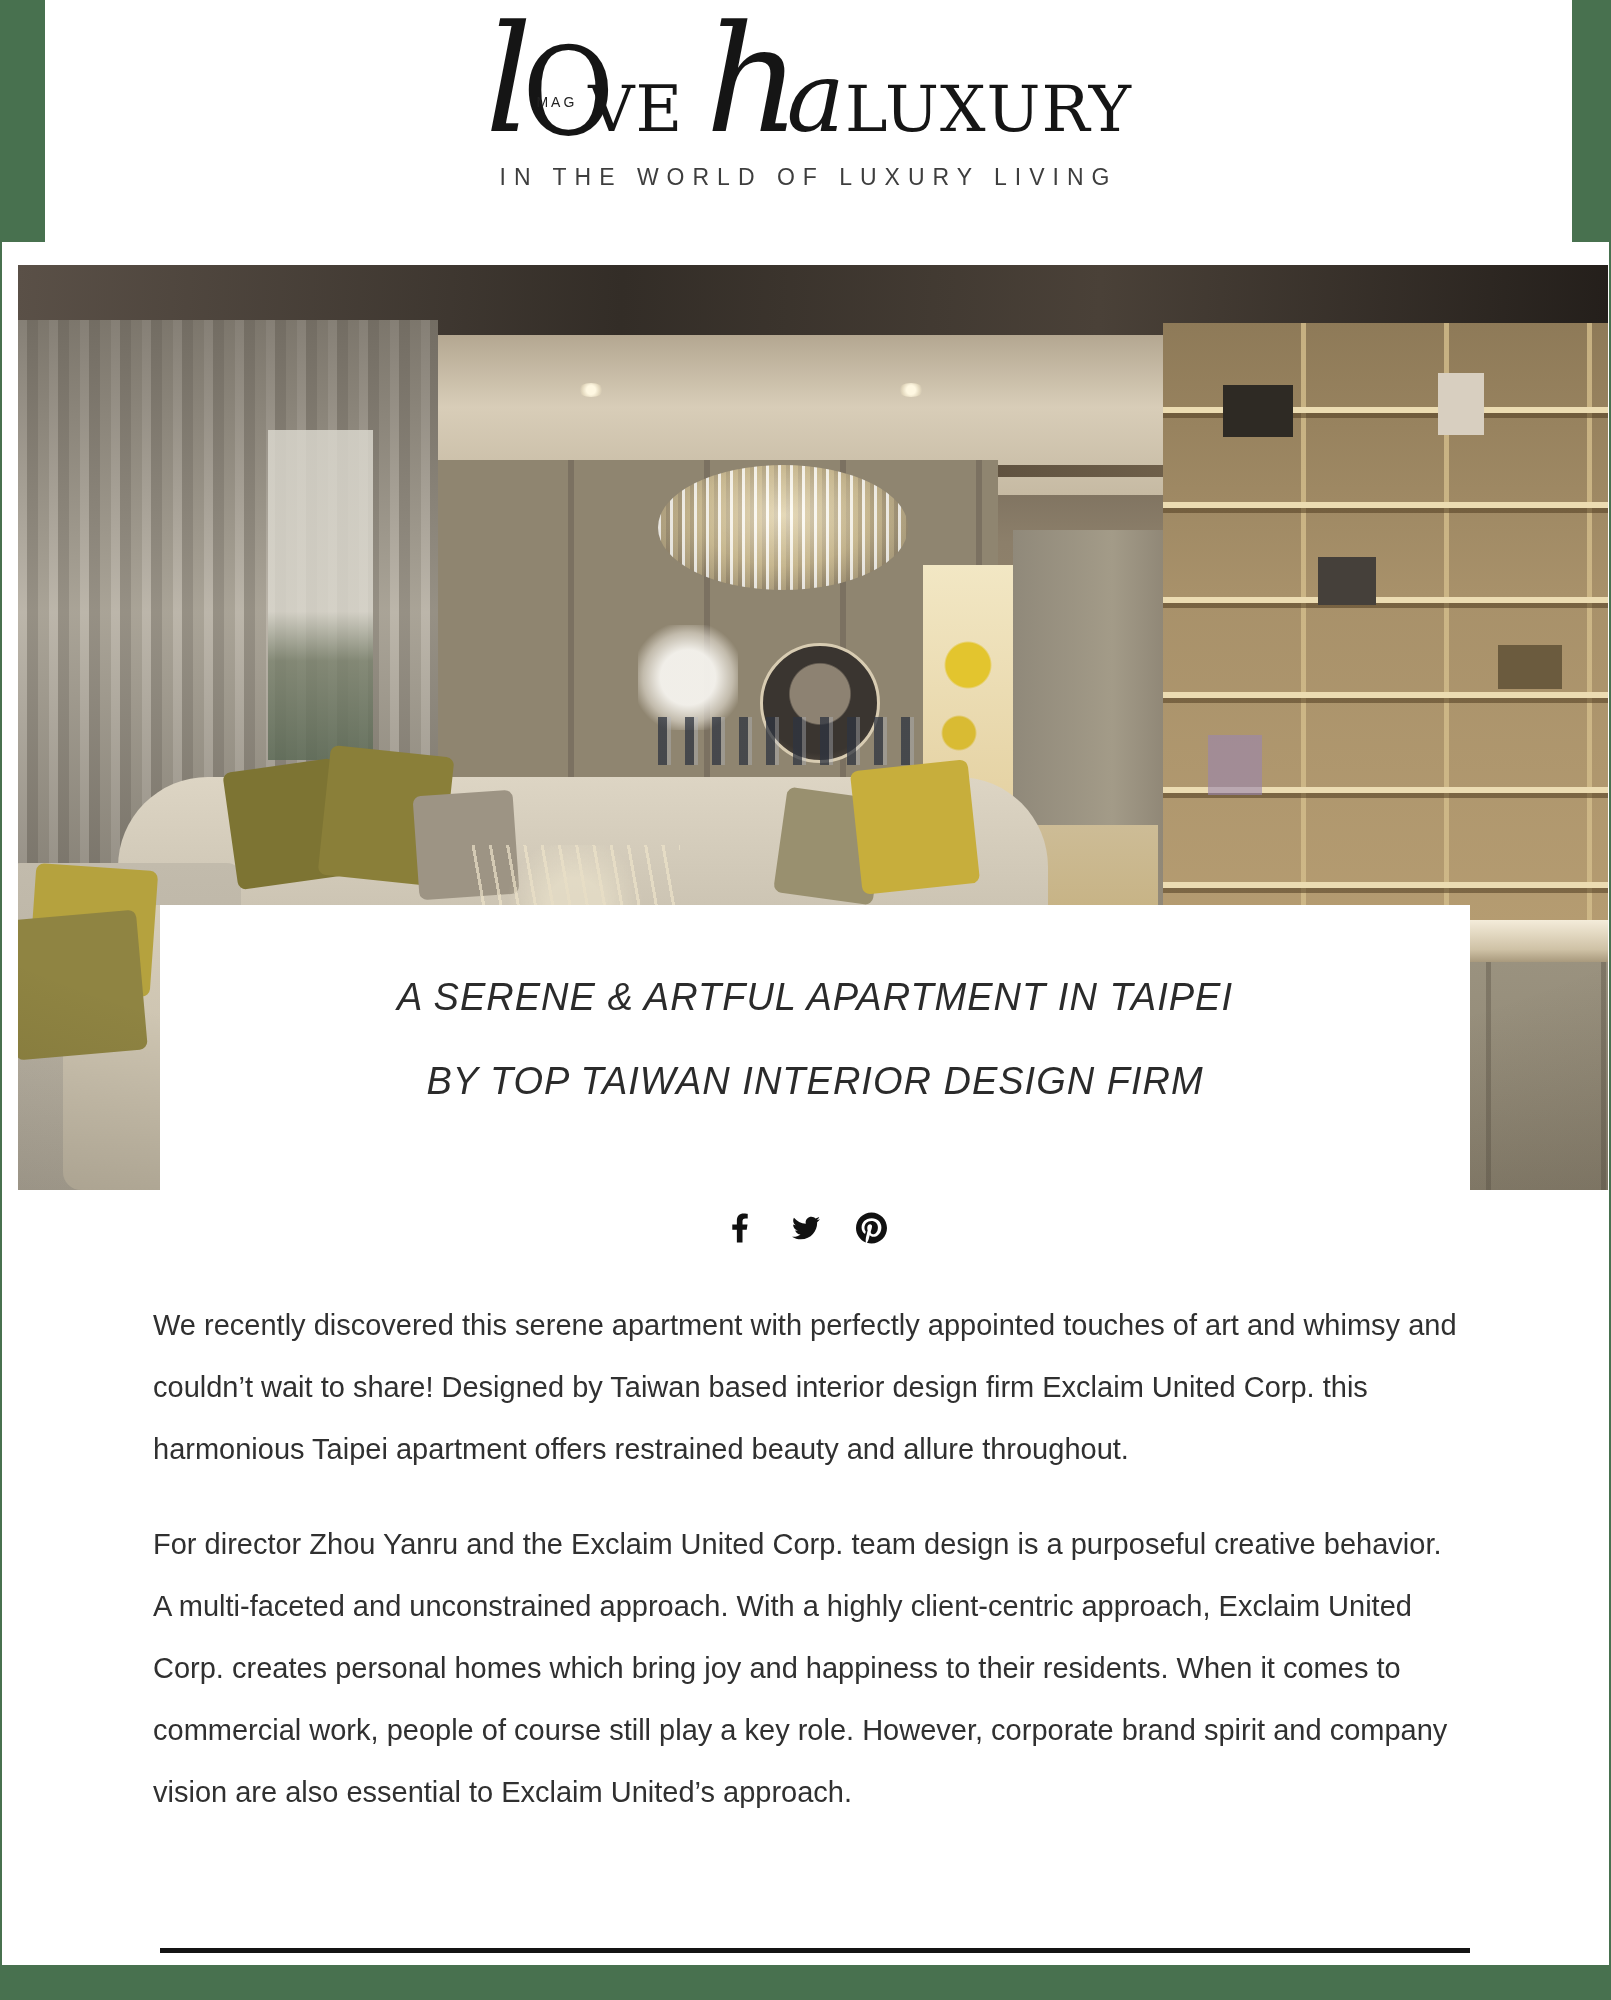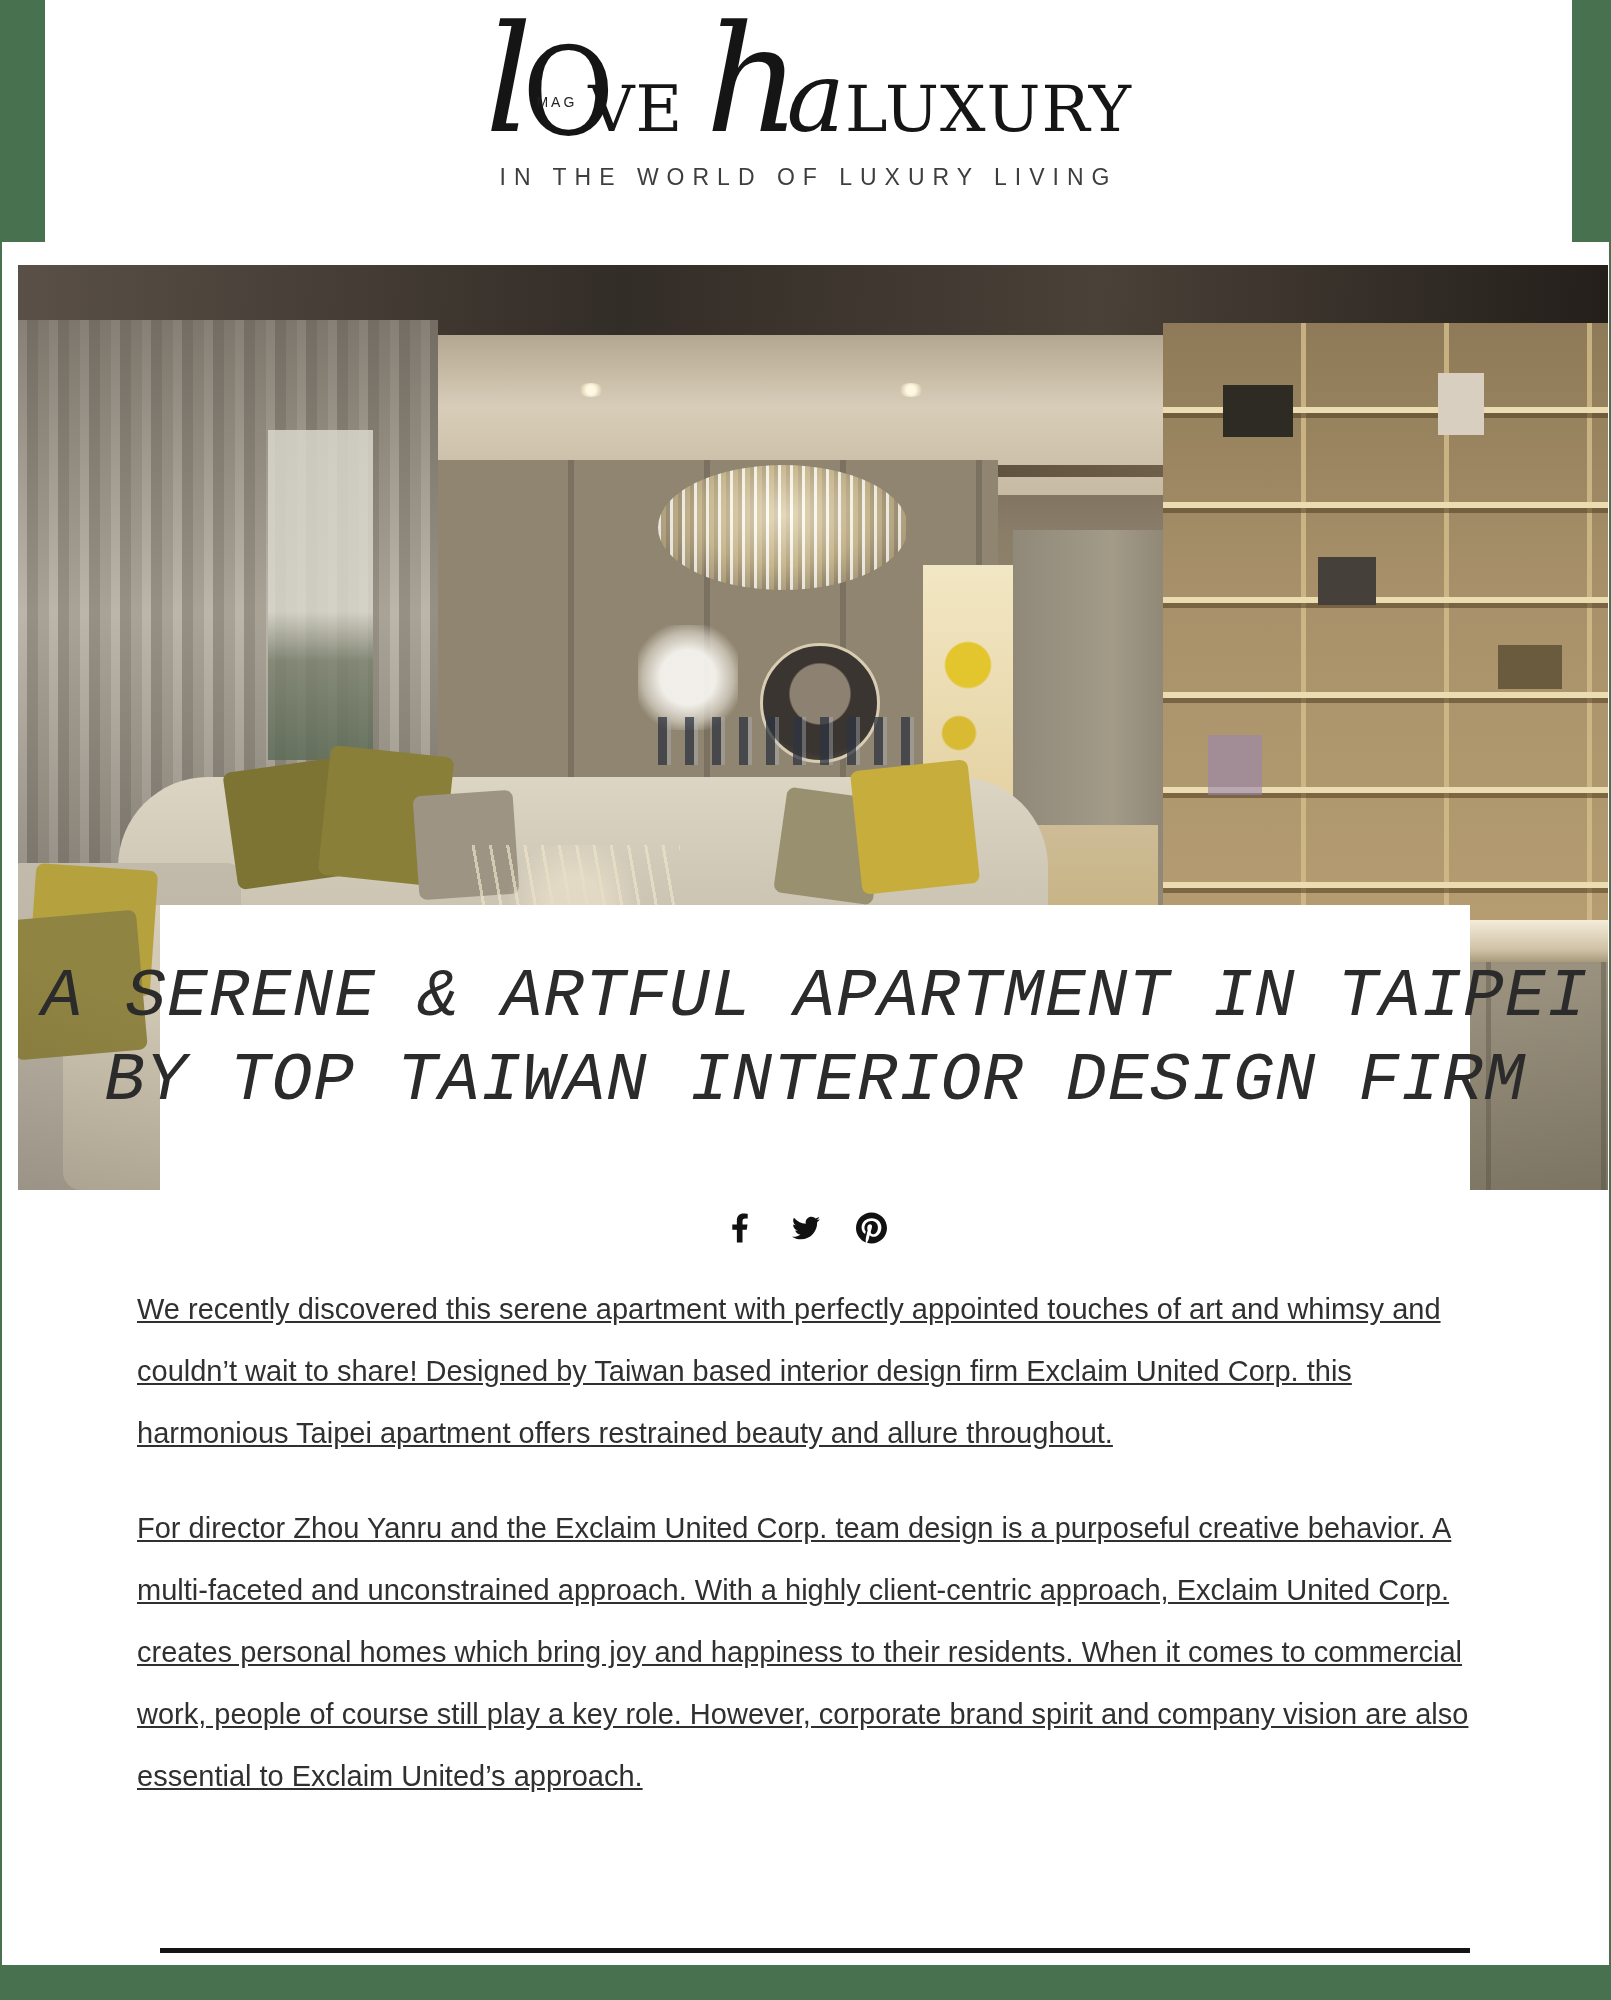--- a/index.html
+++ b/index.html
@@ -97,32 +97,32 @@
   .flowers{left:452px;top:580px;width:210px;height:170px;opacity:.8;
         background:repeating-linear-gradient(80deg,transparent 0 14px,rgba(238,228,202,.85) 14px 17px),
                    radial-gradient(circle at 50% 35%,rgba(240,232,208,.7) 0 18%,transparent 45%);}
   .vignette{left:0;top:0;width:100%;height:100%;
         background:radial-gradient(140% 120% at 50% 25%,rgba(0,0,0,0) 55%,rgba(25,20,14,.38) 100%);}
 
   
   .title-card{left:160px;top:905px;width:1310px;height:287px;background:#fff;z-index:4;
         display:flex;flex-direction:column;justify-content:flex-start;align-items:center;
         padding-top:50px;box-sizing:border-box;}
-  .title-line{font-family:Liberation Mono, monospace;font-style:italic;
-        font-size:68px;line-height:84px;color:#2b2b2b;letter-spacing:1px;white-space:nowrap;}
+  .title-line{font-family:Liberation Sans, sans-serif;font-style:italic;
+        font-size:38px;line-height:84px;color:#2b2b2b;letter-spacing:1px;white-space:nowrap;}
 
   
   .social-row{left:0;top:1212px;width:1611px;display:flex;justify-content:center;gap:34px;z-index:5;}
   .social-btn{width:32px;height:32px;display:flex;align-items:center;justify-content:center;cursor:pointer;}
   .social-btn svg{fill:#111;}
 
   
   .copy{left:137px;top:1278px;width:1340px;z-index:5;color:#303030;
         font-size:29px;line-height:62px;letter-spacing:0;}
-  .copy p{margin:0;text-decoration:underline;}
+  .copy p{margin:16px;}
   .copy p + p{margin-top:33px;}
 
   
   .rule{left:160px;top:1948px;width:1310px;height:5px;background:#141414;z-index:5;}
 </style>
 </head>
 <body>
 
 <div class="abs header-card">
   <div class="abs logo">

